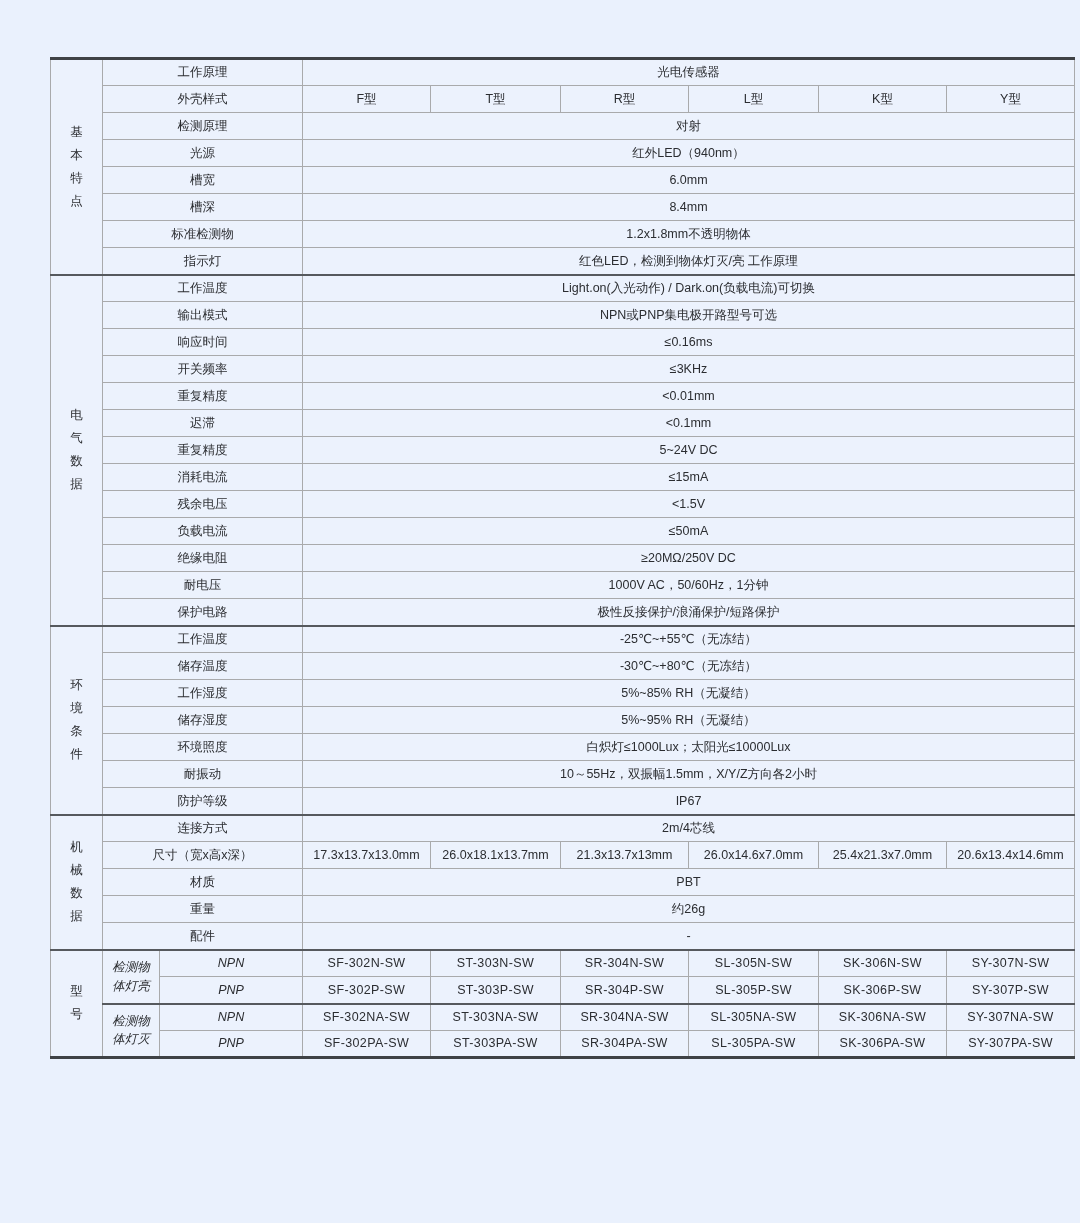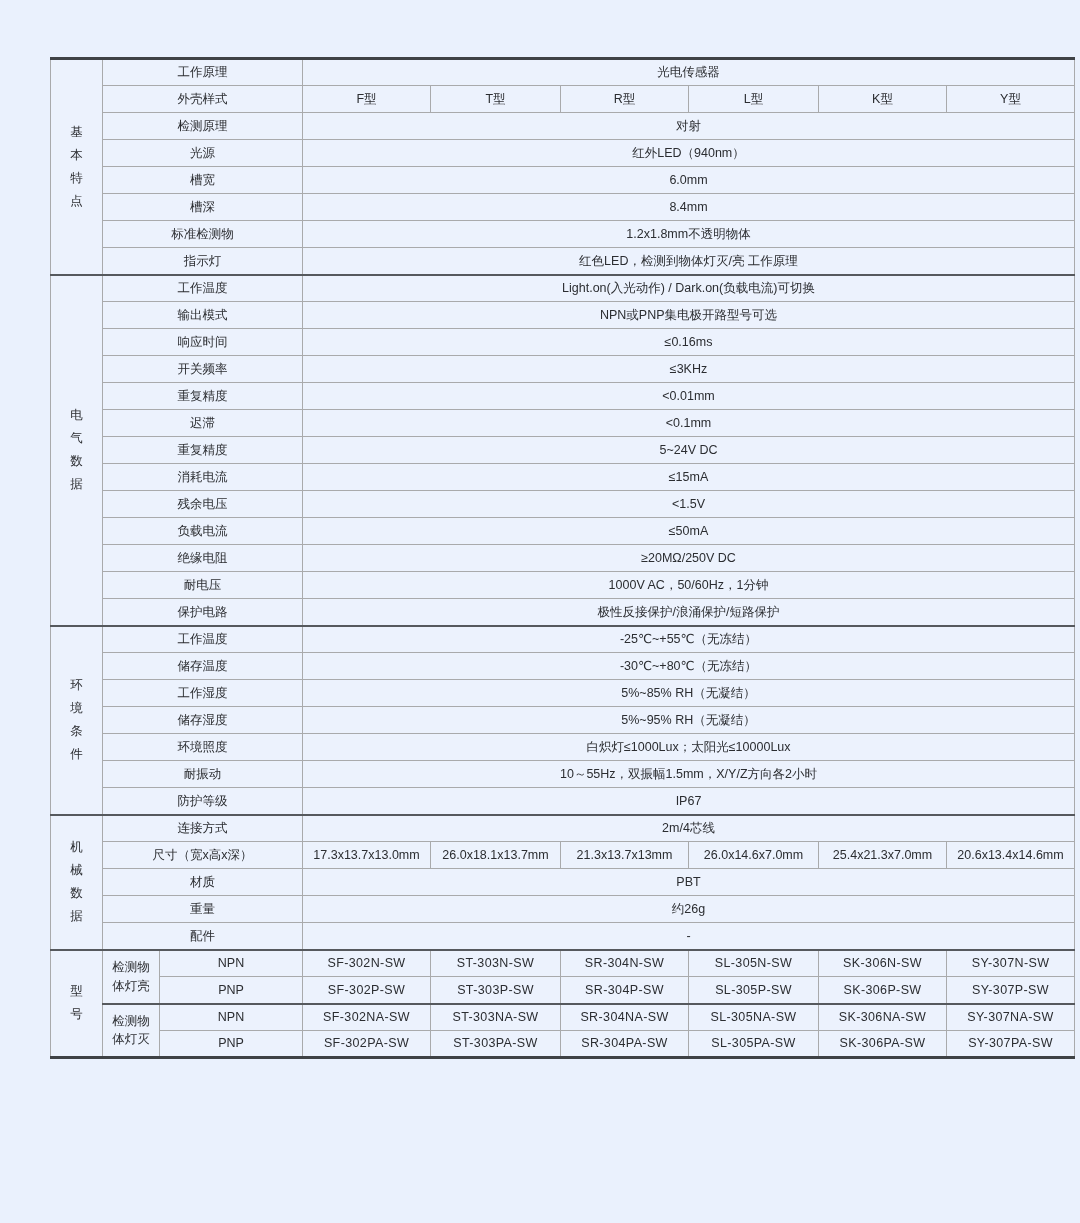--- a/index.html
+++ b/index.html
@@ -64,20 +64,21 @@
     padding-right: 14px;
     color: #2b2d31;
   }
 
   
   td.sublabel {
     background: #efeeec;
     text-align: center;
     padding: 0 4px;
     line-height: 1.55;
+    font-style: italic;
   }
   td.sublabel .l1, td.sublabel .l2 { display: block; }
 
   td.model {
     font-weight: normal;
     letter-spacing: 0.03em;
     font-size: 12.5px;
     color: #25272b;
     height: 28px;
   }

